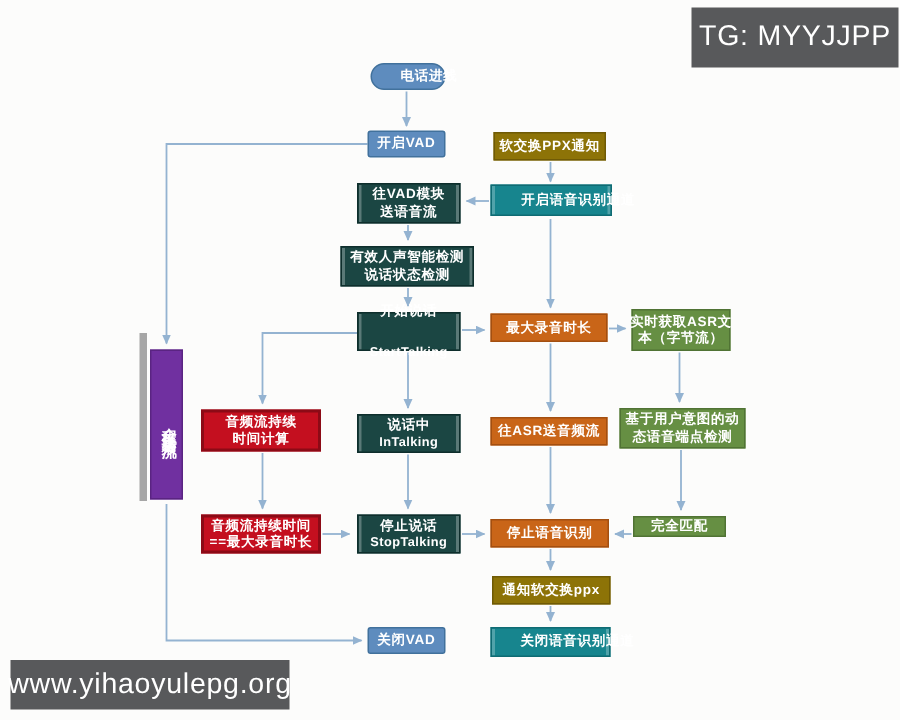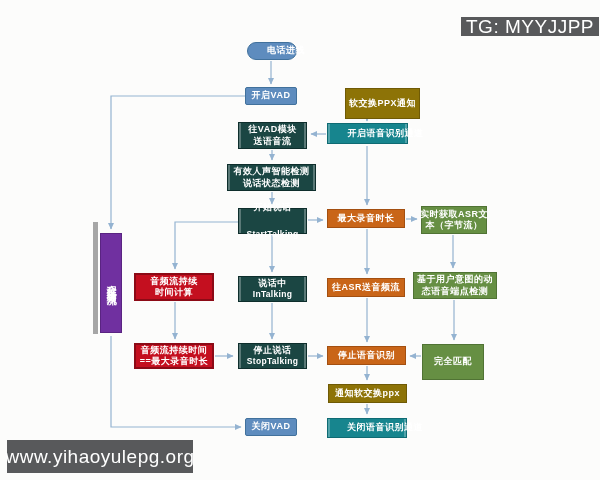--- a/index.html
+++ b/index.html
@@ -115,21 +115,21 @@
 
   <div class="node darkteal" style="left:238px;top:343px;width:69px;height:26px;">
     <span>停止说话</span>
     <span class="sub">StopTalking</span>
   </div>
 
   <div class="node blue" style="left:245px;top:418px;width:52px;height:18px;">
     <span>关闭VAD</span>
   </div>
 
-  <div class="node olive" style="left:329px;top:88px;width:75px;height:31px;margin-left:16px;">
+  <div class="node olive" style="left:329px;top:88px;width:75px;height:19px;">
     <span>软交换PPX通知</span>
   </div>
 
   <div class="node teal" style="left:327px;top:123px;width:81px;height:21px;">
     <span>开启语音识别通道</span>
   </div>
 
   <div class="node orange" style="left:327px;top:209px;width:78px;height:19px;">
     <span>最大录音时长</span>
   </div>
@@ -153,39 +153,39 @@
   <div class="node green" style="left:421px;top:206px;width:66px;height:28px;">
     <span>实时获取ASR文</span>
     <span>本（字节流）</span>
   </div>
 
   <div class="node green" style="left:413px;top:272px;width:84px;height:27px;">
     <span>基于用户意图的动</span>
     <span>态语音端点检测</span>
   </div>
 
-  <div class="node green" style="left:422px;top:344px;width:62px;height:36px;">
+  <div class="node green" style="left:422px;top:344px;width:62px;height:14px;">
     <span>完全匹配</span>
   </div>
 
   <div class="node purple vert" style="left:100px;top:233px;width:22px;height:100px;">
     <span>全程送音频流</span>
   </div>
 
   <div class="node red" style="left:134px;top:273px;width:80px;height:28px;">
     <span>音频流持续</span>
     <span>时间计算</span>
   </div>
 
   <div class="node red" style="left:134px;top:343px;width:80px;height:26px;">
     <span>音频流持续时间</span>
     <span>==最大录音时长</span>
   </div>
 
-  <div class="wm wm-top" style="left:461px;top:17px;width:138px;height:19px;">
+  <div class="wm wm-top" style="left:461px;top:5px;width:138px;height:40px;">
     <span>TG: MYYJJPP</span>
   </div>
 
   <div class="wm wm-bottom" style="left:7px;top:440px;width:186px;height:33px;">
     <span>www.yihaoyulepg.org</span>
   </div>
 
 </div>
 
 </body></html>

